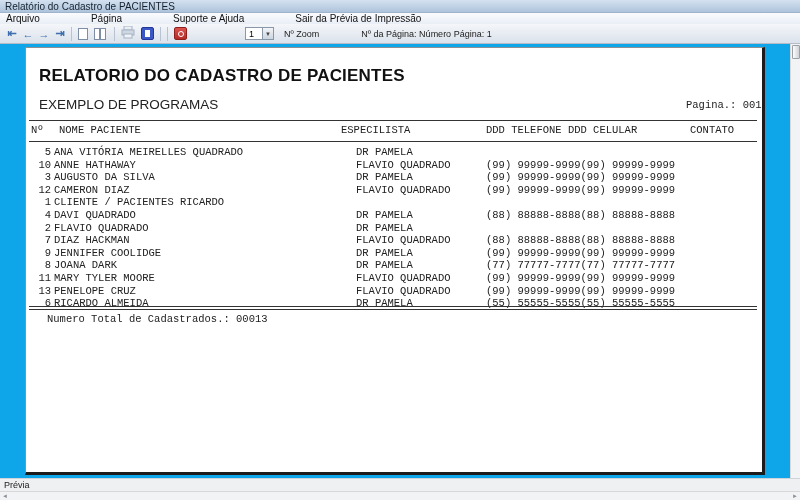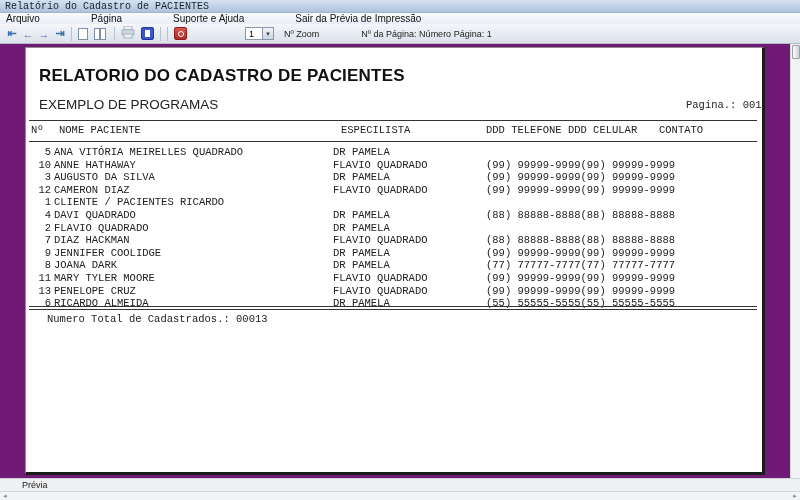--- a/index.html
+++ b/index.html
@@ -2,21 +2,21 @@
 <html><head>
 <meta charset="utf-8">
 <style>
   * { margin:0; padding:0; box-sizing:border-box; }
   html,body { width:800px; height:500px; font-family:"Liberation Sans", sans-serif; }
   .window { width:800px; height:500px; overflow:hidden; background:#a9a9a9; position:relative; }
 
   
   .titlebar { height:13px; background:linear-gradient(#d4e1f0,#aec4db); border-bottom:1px solid #9db4cc;
               display:flex; align-items:center; padding-left:5px; }
-  .titlebar span { font-size:10px; color:#16222e;font-family:Liberation Mono, monospace; }
+  .titlebar span { font-size:10px; color:#16222e; }
 
   
   .menubar { height:11px; background:linear-gradient(#fafbfd,#e9eef6); display:flex; align-items:center; padding-left:6px;gap:39px; }
   .menu-item { font-size:10px; color:#111; margin-right:12px; cursor:default; white-space:nowrap; }
 
   
   .toolbar { height:20px; background:linear-gradient(#f4f6f9,#dbe2ec); border-bottom:1px solid #b6bcc7;
              display:flex; align-items:center; padding-left:4px; }
   .tbtn { width:14px; height:14px; display:flex; align-items:center; justify-content:center;
           font-size:11px; color:#3f6fae; font-weight:bold; margin:0 1px; cursor:default; }
@@ -33,49 +33,49 @@
   .icon-red div { width:6px; height:6px; border:1.5px solid #fff; border-radius:50%; }
   .zoombox { display:flex; align-items:center; margin-left:55px; }
   .zoomval { width:18px; height:13px; background:#fff; border:1px solid #8a97a8; font-size:9px; padding-left:3px;
              display:flex; align-items:center; }
   .zoomarrow { width:11px; height:13px; background:linear-gradient(#f2f4f7,#ccd4e0); border:1px solid #8a97a8;
                border-left:none; font-size:6px; color:#444; display:flex; align-items:center; justify-content:center; }
   .tlabel { font-size:9px; color:#222; margin-left:10px; white-space:nowrap; }
   .plabel { font-size:9px; color:#222; margin-left:42px; white-space:nowrap; }
 
   
-  .content { position:relative; height:434px; background:#701a75;padding-left:16px; }
+  .content { position:relative; height:434px; background:#0ea5e9;padding-left:16px; }
   .page { position:absolute; left:25px; top:3px; width:740px; height:428px; background:#fff;
           border:1px solid #8f8f8f; border-right:3px solid #1c1c1c; border-bottom:3px solid #1c1c1c; }
   .vscroll { position:absolute; right:0; top:0; width:10px; height:434px; background:#f2f3f5; border-left:1px solid #d8d8d8; }
   .vthumb { position:absolute; top:1px; left:1px; width:8px; height:14px; background:linear-gradient(90deg,#fdfdfd,#cfd2d6); border:1px solid #9aa0a8; border-radius:1px; }
 
   
   .rpt-title { position:absolute; left:13px; top:18px; font-size:17px; font-weight:bold; color:#111; letter-spacing:.2px; }
   .rpt-subtitle { position:absolute; left:13px; top:49px; font-size:13.5px; color:#222; }
   .mono { font-family:"Liberation Mono", monospace; font-size:10.5px; color:#222; white-space:pre; }
   .rpt-date { position:absolute; left:465px; top:51px; }
   .rpt-pageno { position:absolute; left:660px; top:51px; }
   .hline { position:absolute; left:3px; right:5px; border-top:1px solid #333; }
   .l1 { top:72px; } .l2 { top:93px; }
   .dline { position:absolute; left:3px; right:5px; top:258px; height:4px; border-top:1px solid #333; border-bottom:1px solid #333; }
   .rpt-header { position:absolute; left:0; top:76px; width:100%; height:13px; }
   .hcol { position:absolute;text-align:center; }
-  .h0{left:5px;} .h1{left:33px;} .h2{left:315px;} .h3{left:460px;} .h4{left:633px;}
+  .h0{left:5px;} .h1{left:33px;} .h2{left:315px;} .h3{left:460px;} .h4{left:664px;}
   .rpt-rows { position:absolute; left:0; top:98px; width:100%; }
   .rrow { position:relative; height:12.6px; }
   .rrow span { position:absolute; font-family:"Liberation Mono", monospace; font-size:10.5px; color:#222; white-space:pre; }
   .c-num { left:3px; width:22px; text-align:right; }
   .c-name { left:28px; }
-  .c-esp { left:307px;text-align:right; }
+  .c-esp { left:330px;text-align:right; }
   .c-tel { left:460px; }
   .rpt-total { position:absolute; left:5px; top:265px;margin-left:16px; }
 
   
-  .statusbar { height:13px; background:#eef0f2; border-top:1px solid #cfd4da; display:flex; align-items:center; padding-left:22px; }
+  .statusbar { height:13px; background:#eef0f2; border-top:1px solid #cfd4da; display:flex; align-items:center; padding-left:4px; }
   .statusbar span { font-size:9px; color:#222; }
   .hscroll { height:9px; background:#f2f3f5; border-top:1px solid #d8d8d8; display:flex; align-items:center; justify-content:space-between; padding:0 2px; }
   .harrow { font-size:6px; color:#8a8f96; line-height:1; }
 </style>
 </head>
 <body>
 
 <div class="window">
 
   <div class="titlebar">

